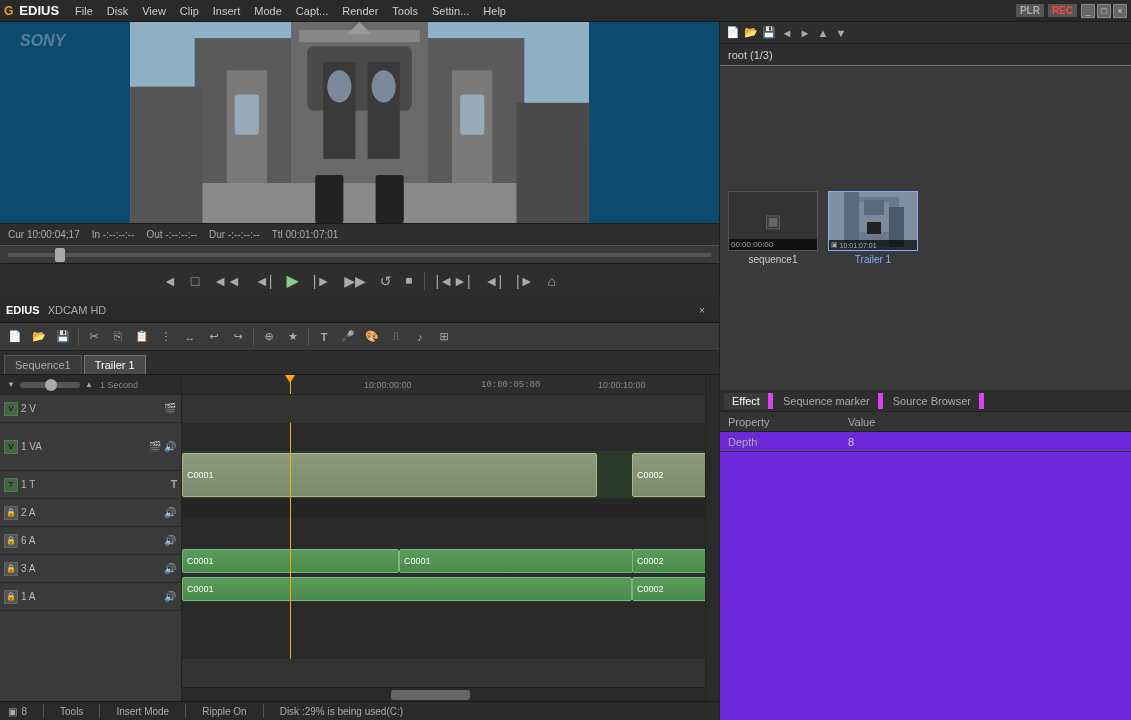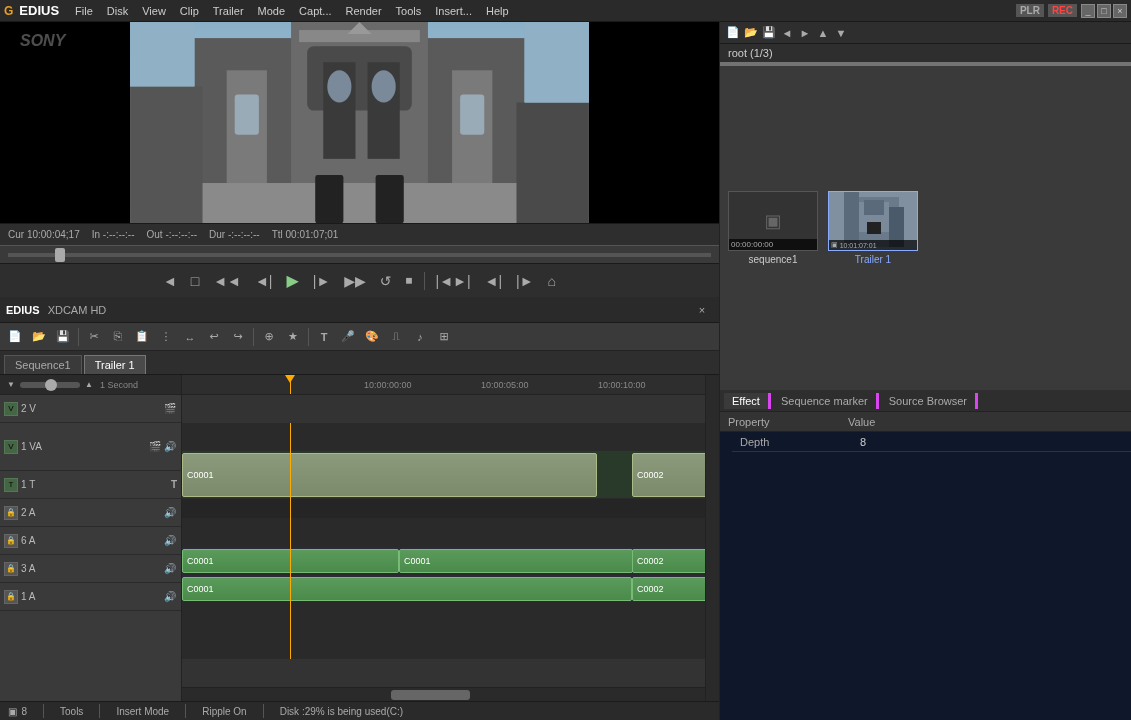--- a/index.html
+++ b/index.html
@@ -72,21 +72,21 @@
     
     .preview-area {
       background: #1a1a1a;
       height: 295px;
       position: relative;
       display: flex;
       flex-direction: column;
     }
     .preview-video {
       flex: 1;
-      background: #000000;
+      background: #0c4a6e;
       position: relative;
       overflow: hidden;
       display: flex;
       align-items: center;
       justify-content: center;
     }
     .preview-video .sony-watermark {
       position: absolute;
       top: 10px;
       left: 20px;
@@ -180,21 +180,21 @@
       flex-direction: column;
     }
     .bin-header {
       background: #2e2e2e;
       height: 22px;
       display: flex;
       align-items: center;
       padding: 0 8px;
       font-size: 11px;
       color: #ccc;
-      border-bottom: 4px solid #737373;
+      border-bottom: 1px solid #737373;
     }
     .bin-thumbs {
       flex: 1;
       display: flex;
       align-items: center;
       padding: 8px;
       gap: 10px;
       background: #3a3a3a;
     }
     .thumb-item {
@@ -235,34 +235,33 @@
       align-items: center;
       padding: 0 4px;
       gap: 2px;
       border-bottom: 1px solid #222;
     }
     .props-tab {
       padding: 2px 8px;
       font-size: 11px;
       color: #aaa;
       cursor: pointer;
-      border-right: 3px solid #d946ef;
+      border-right: 5px solid #d946ef;
     }
     .props-tab.active { color: #fff; background: #3a3a3a; }
     .props-table {
       flex: 1;
-      background: #0f172a;
+      background: #6d28d9;
       overflow: auto;
     }
     .props-row {
       display: flex;
       height: 20px;
       align-items: center;
       border-bottom: 1px solid #333;
-      margin-left: 12px;
     }
     .props-cell-key {
       width: 100px;
       padding: 0 8px;
       color: #aaa;
       font-size: 11px;
     }
     .props-cell-val {
       flex: 1;
       padding: 0 8px;
@@ -545,26 +544,26 @@
 </head>
 <body>
 
 <div class="menu-bar">
   <span class="logo">G</span>
   <span class="brand">EDIUS</span>
   <span class="menu-item">File</span>
   <span class="menu-item">Disk</span>
   <span class="menu-item">View</span>
   <span class="menu-item">Clip</span>
-  <span class="menu-item">Trailer</span>
+  <span class="menu-item">Insert</span>
   <span class="menu-item">Mode</span>
   <span class="menu-item">Capt...</span>
   <span class="menu-item">Render</span>
   <span class="menu-item">Tools</span>
-  <span class="menu-item">Insert...</span>
+  <span class="menu-item">Settin...</span>
   <span class="menu-item">Help</span>
   <div class="menu-bar-right">
     <span class="rec-btn">PLR</span>
     <span class="rec-btn active">REC</span>
     <div class="window-controls">
       <div class="win-btn">_</div>
       <div class="win-btn">□</div>
       <div class="win-btn">×</div>
     </div>
   </div>
@@ -748,21 +747,21 @@
             <span class="track-name">1 A</span>
             <span class="track-audio-icon">🔊</span>
           </div>
         </div>
 
         <div style="flex:1; display:flex; flex-direction:column; overflow:hidden; position:relative;gap:28px;">
 
           <div class="tl-ruler">
             <div class="tl-ruler-labels">
               <span class="ruler-mark" style="left:0px;">10:00:00:00</span>
-              <span class="ruler-mark" style="left:117px;">10:00:05:00</span>
+              <span class="ruler-mark" style="left:117px;font-family:Liberation Mono, monospace;">10:00:05:00</span>
               <span class="ruler-mark" style="left:234px;">10:00:10:00</span>
 
             </div>
 
             <div style="position:absolute; left:108px; top:0; bottom:0; width:1px; background:#ffaa00; z-index:10;">
               <div style="position:absolute; top:0; left:-5px; width:0; height:0; border-left:5px solid transparent; border-right:5px solid transparent; border-top:8px solid #ffaa00;"></div>
             </div>
           </div>
 
           <div style="flex:1; overflow:hidden; position:relative;">

